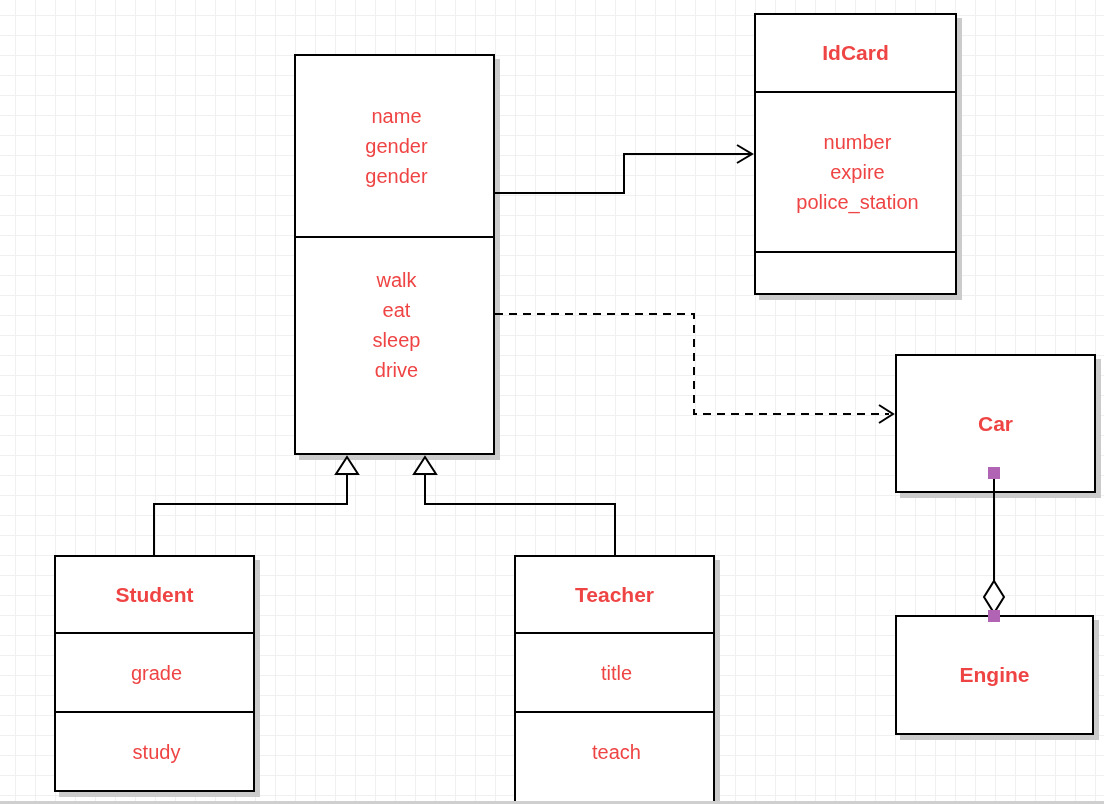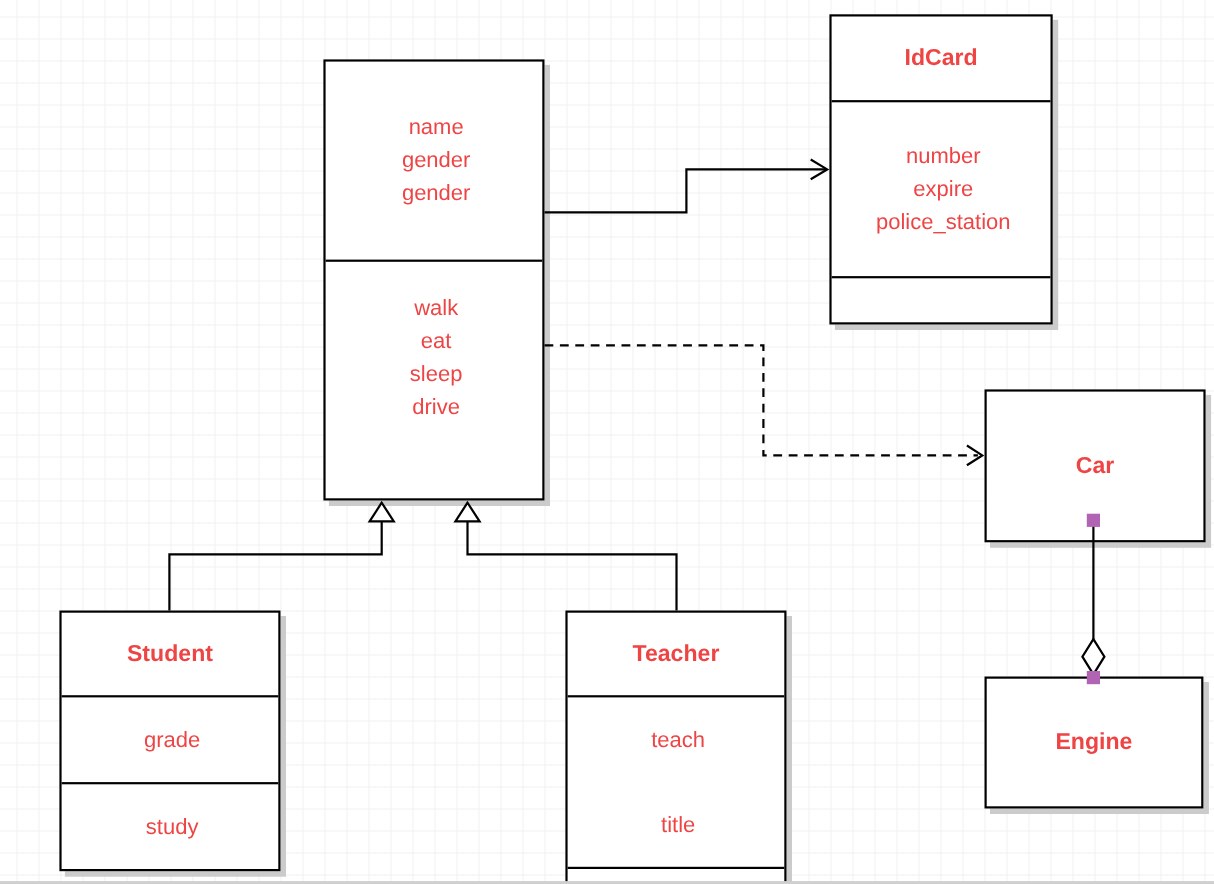--- a/index.html
+++ b/index.html
@@ -102,25 +102,25 @@
     <div class="section" style="height:79px">
         <div class="line">grade</div>
       </div>
     <div class="section last" style="height:77px">
         <div class="line">study</div>
       </div>
   </div>
 
   <div class="uml-class" style="left:514px;top:555px;width:201px;height:285px">
     <div class="title" style="height:77px">Teacher</div>
+    <div class="section" style="height:79px">
+        <div class="line">title</div>
+      </div>
     <div class="section last" style="height:77px">
         <div class="line">teach</div>
-      </div>
-    <div class="section" style="height:79px">
-        <div class="line">title</div>
       </div>
   </div>
 
   <svg id="edges" width="1104" height="804" viewBox="0 0 1104 804">
 
     <path class="edge" d="M495 193 H624 V154 H751"></path>
     <polyline class="arrowhead" points="737,145 752,154 737,163"></polyline>
 
     <path class="edge dashed" d="M495 314 H694 V414 H889"></path>
     <polyline class="arrowhead" points="879,405 893,414 879,423"></polyline>

